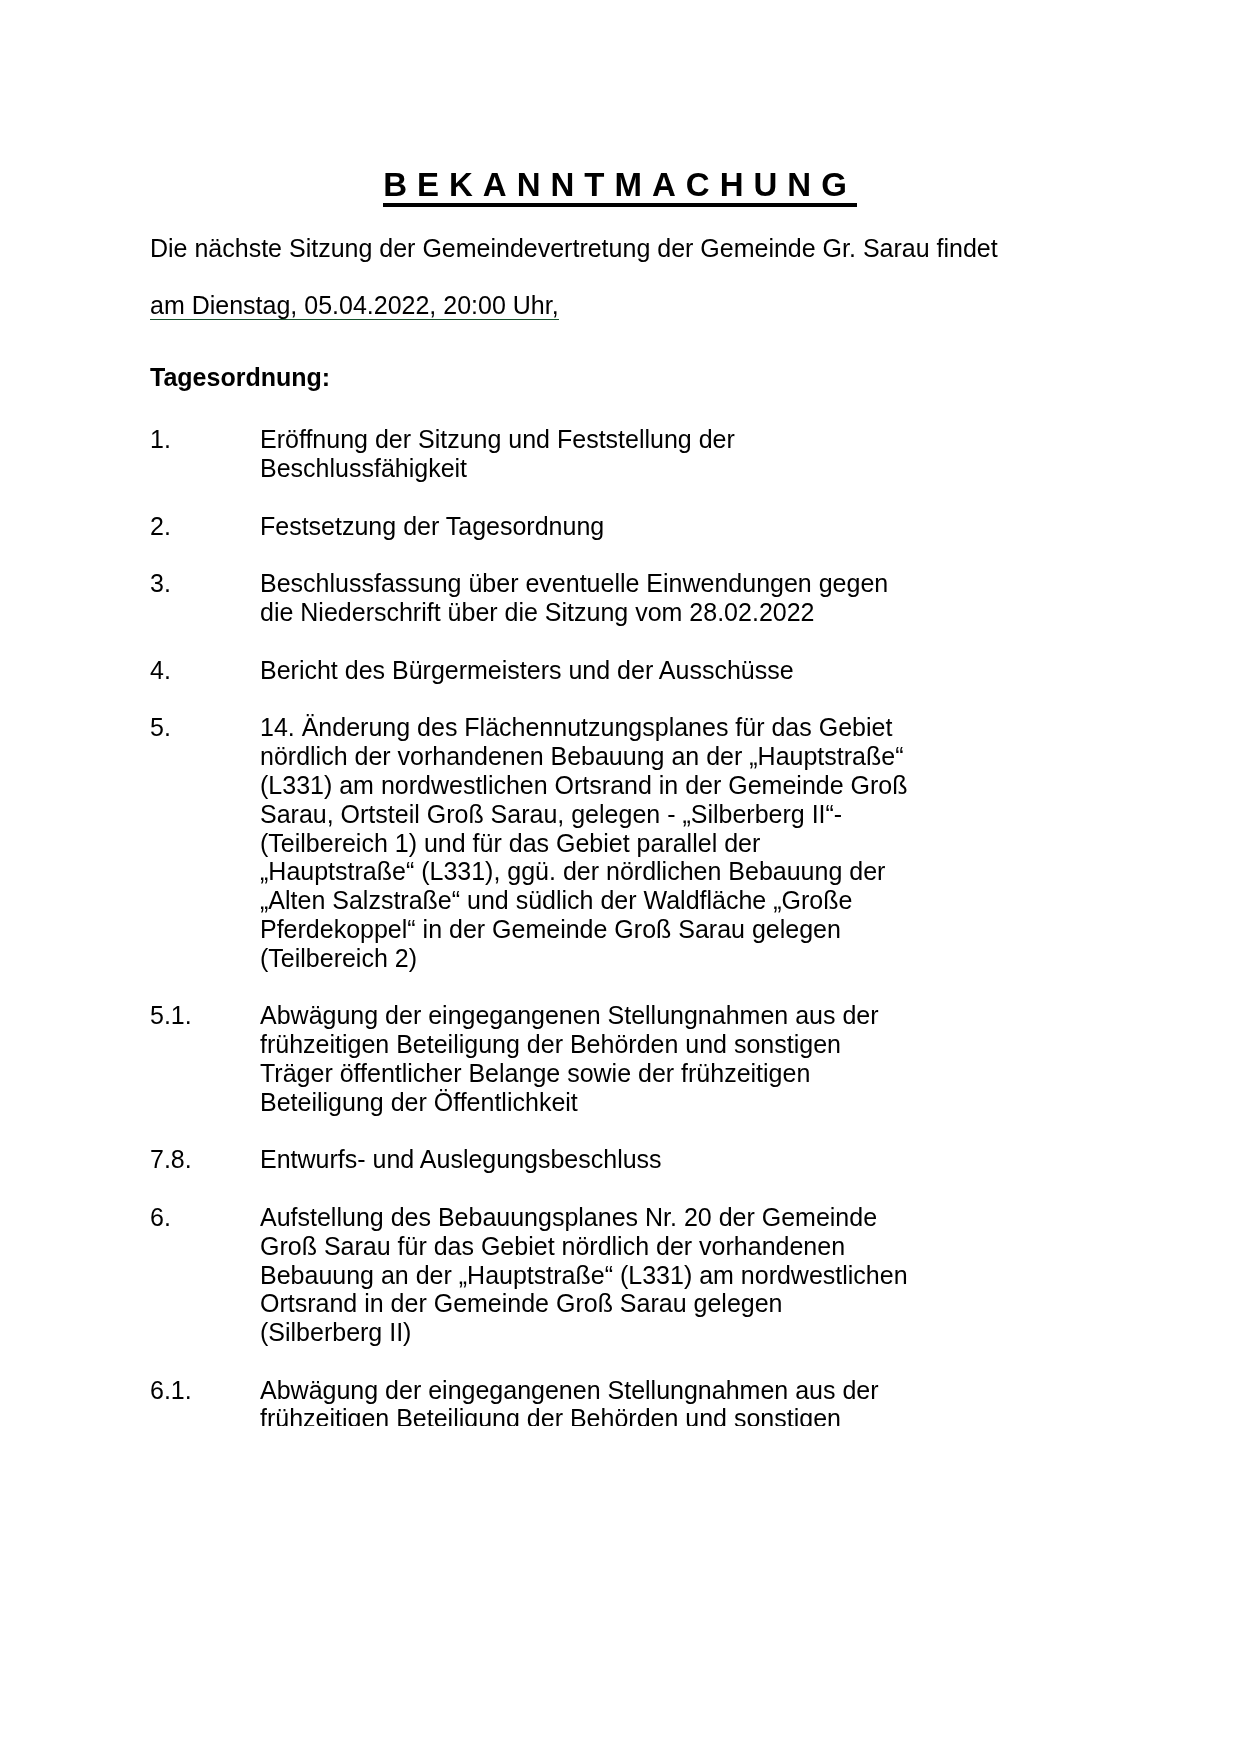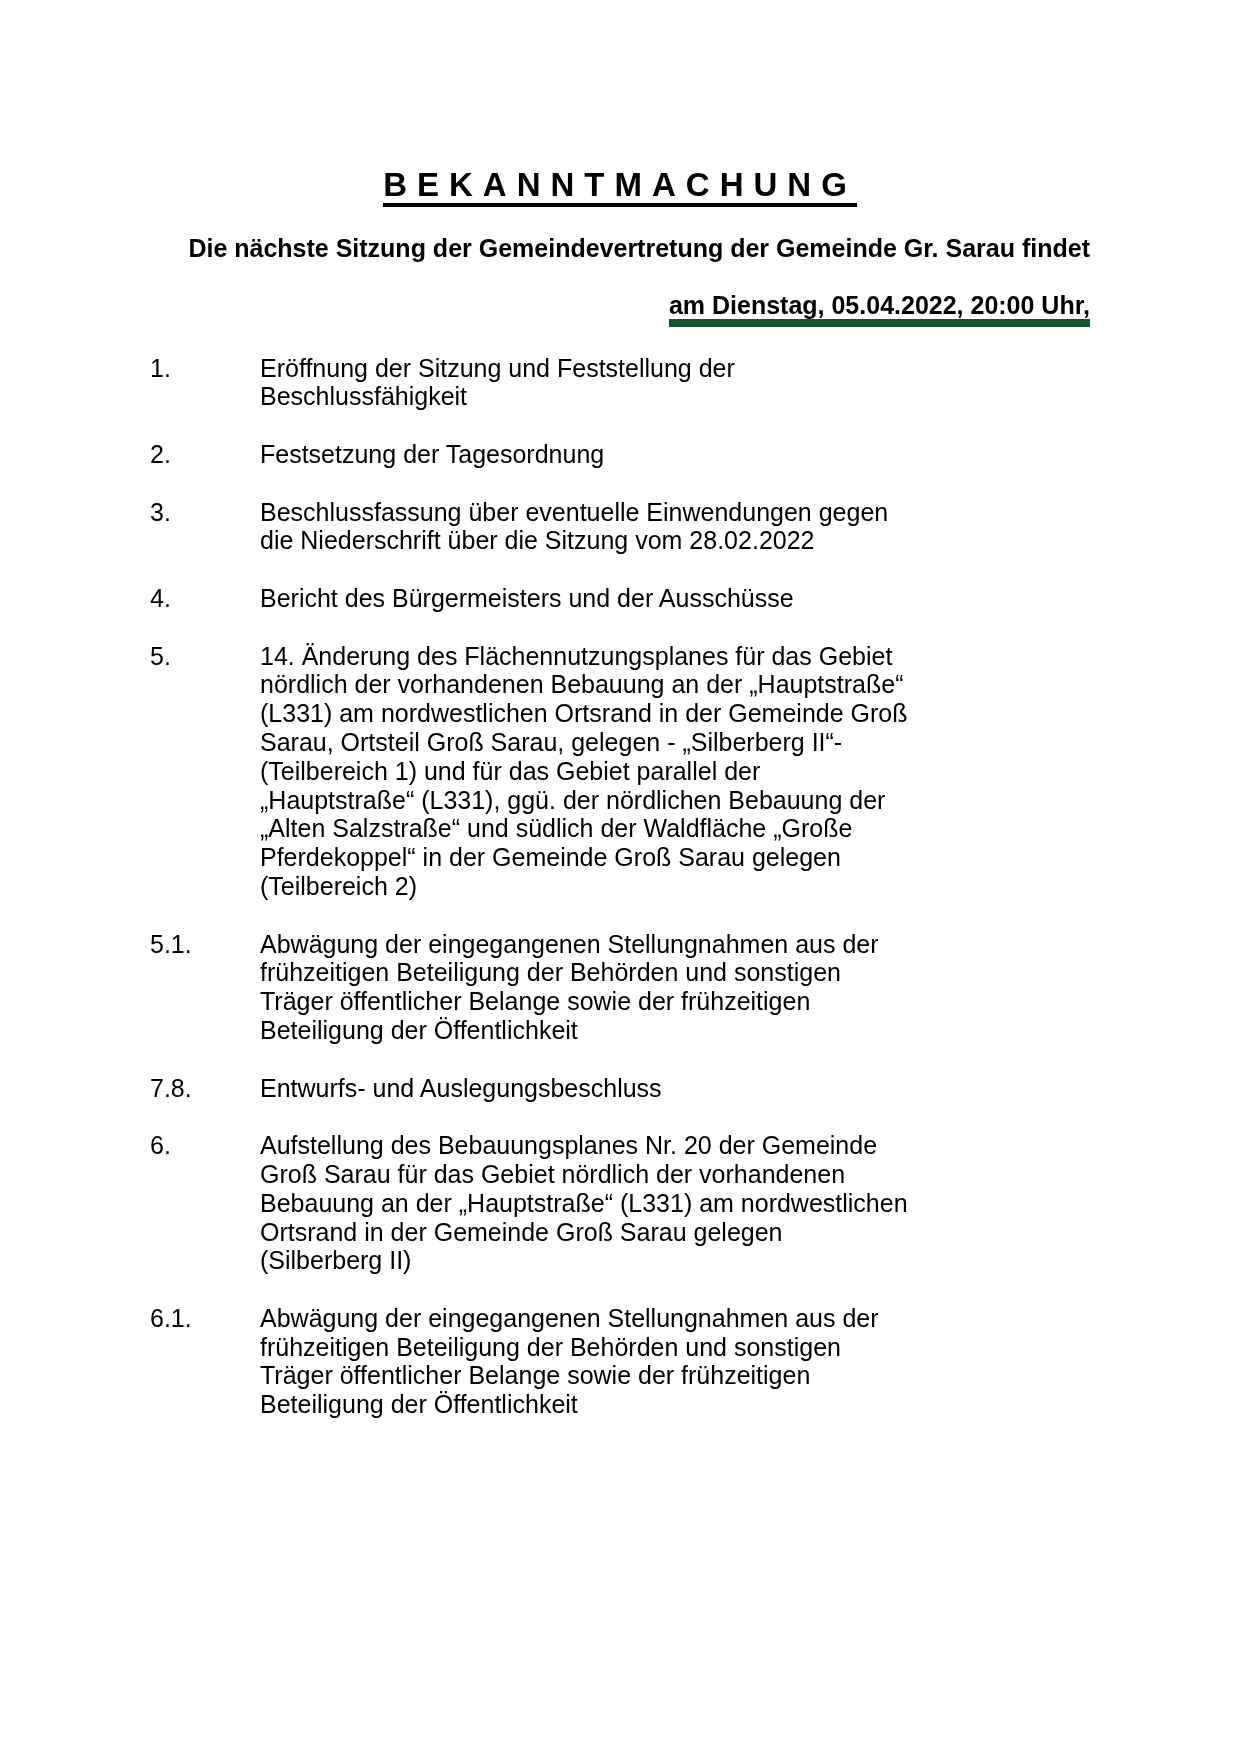--- a/index.html
+++ b/index.html
@@ -26,29 +26,29 @@
     font-weight: bold;
     font-size: 33px;
     line-height: 40px;
     letter-spacing: 10px;
     margin: 0;
   }
   .doc-title .u-thick {
     border-bottom: 4px solid #000000;
   }
   .intro {
-    font-weight: bold;
-    text-align: right;
+    font-weight: normal;
+    text-align: left;
     margin: 0;
   }
   .intro-1 { margin-top: 29px; }
   .intro-2 { margin-top: 28px; }
   .intro-3 { margin-top: 23px; }
   .intro .u-date {
-    border-bottom: 8px solid #14532d;
+    border-bottom: 1px solid #14532d;
   }
   .agenda-heading {
     font-weight: bold;
     font-size: 25px;
     line-height: 28.8px;
     margin: 43px 0 0 0;
   }
   .agenda {
     margin-top: 34px;
   }
@@ -71,20 +71,21 @@
 
 <div class="page">
 
   <h1 class="doc-title"><span class="u-thick">BEKANNTMACHUNG</span></h1>
 
   <p class="intro intro-1">Die nächste Sitzung der Gemeindevertretung der Gemeinde Gr. Sarau findet</p>
 
   <p class="intro intro-2"><span class="u-date">am Dienstag, 05.04.2022, 20:00 Uhr,</span></p>
 
 
+  <h2 class="agenda-heading">Tagesordnung:</h2>
 
   <div class="agenda" id="agenda-list">
       <div class="agenda-row">
         <div class="agenda-num">1.</div>
         <div class="agenda-text">Eröffnung der Sitzung und Feststellung der
 Beschlussfähigkeit</div>
       </div>
       <div class="agenda-row">
         <div class="agenda-num">2.</div>
         <div class="agenda-text">Festsetzung der Tagesordnung</div>

